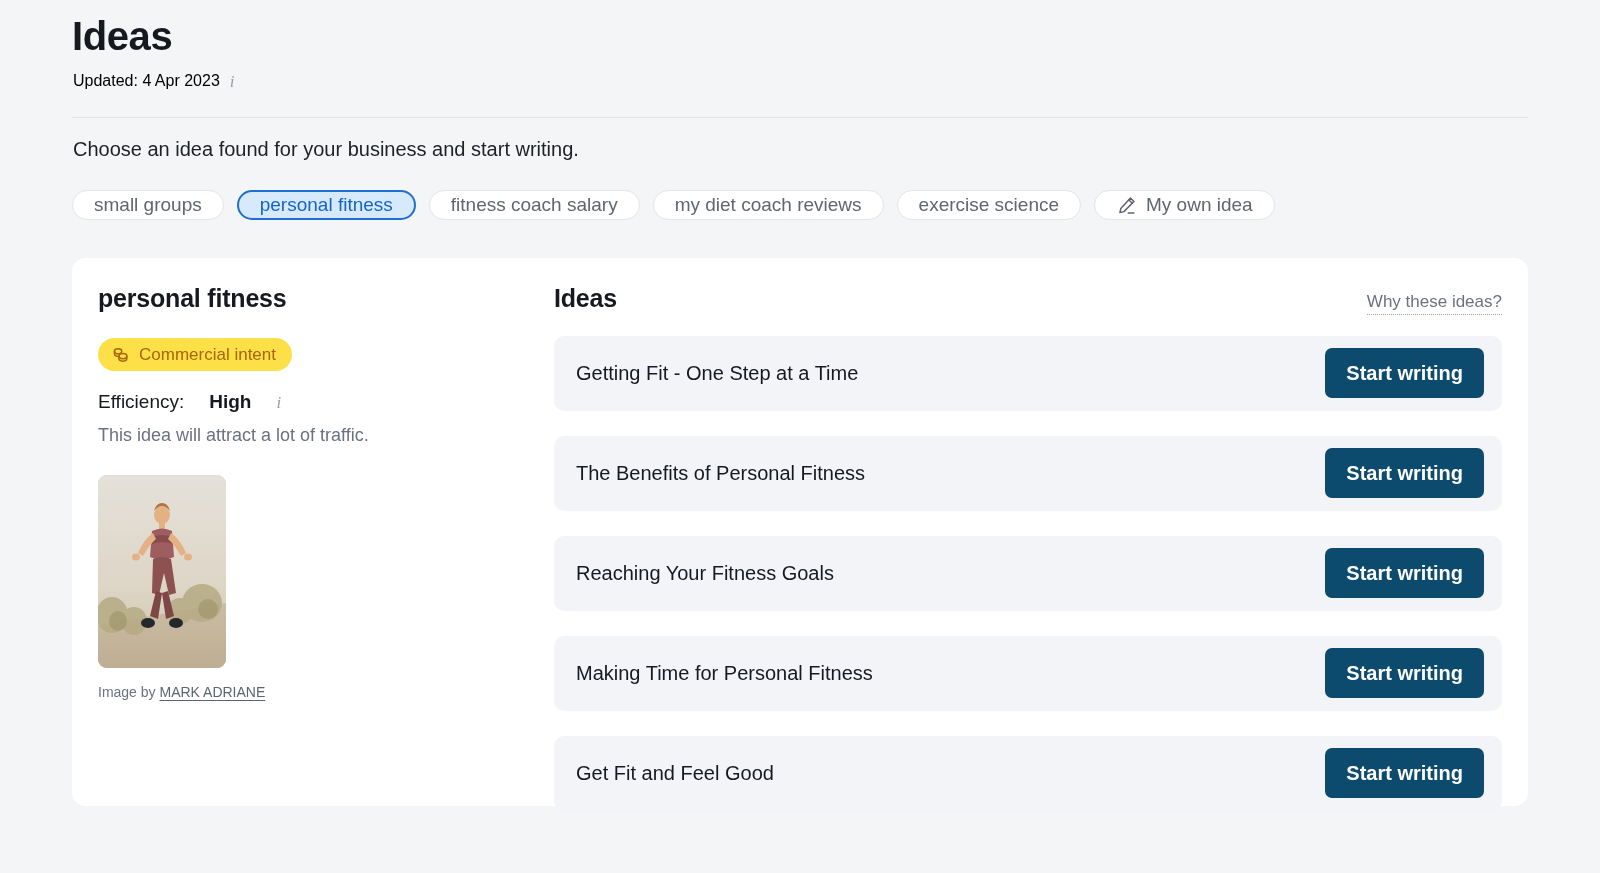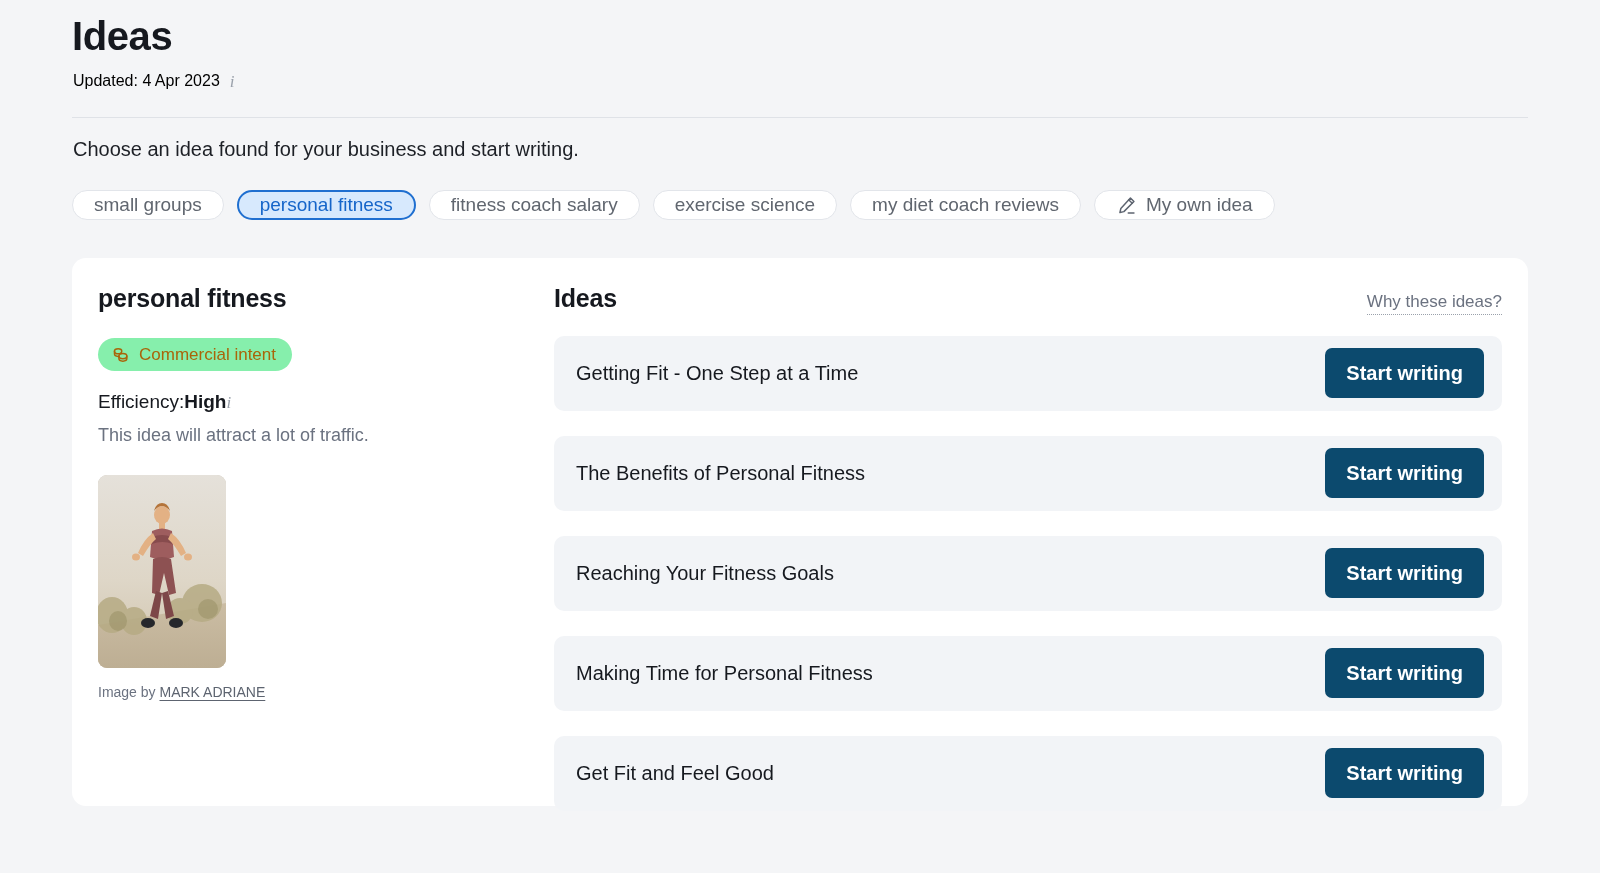--- a/index.html
+++ b/index.html
@@ -121,31 +121,31 @@
     letter-spacing: -0.2px;
   }
   .intent-badge {
     margin-top: 25px;
     display: inline-flex;
     align-items: center;
     gap: 9px;
     height: 33px;
     padding: 0 16px 0 13px;
     border-radius: 17px;
-    background: #86efac;
+    background: #fde047;
     color: #a9650a;
     font-size: 17px;
   }
   .coins-icon { display: block; width: 19px; height: 19px; }
 
   .efficiency-row {
     margin-top: 20px;
     display: flex;
     align-items: center;
-    gap: 0;
+    gap: 25px;
     font-size: 19px;
     color: #16191f;
   }
   .efficiency-row b { font-weight: bold; }
 
   .efficiency-desc {
     margin-top: 12px;
     font-size: 18px;
     color: #6b7280;
   }
@@ -260,24 +260,24 @@
     <div class="chip">
       <span>small groups</span>
     </div>
     <div class="chip selected">
       <span>personal fitness</span>
     </div>
     <div class="chip">
       <span>fitness coach salary</span>
     </div>
     <div class="chip">
+      <span>my diet coach reviews</span>
+    </div>
+    <div class="chip">
       <span>exercise science</span>
-    </div>
-    <div class="chip">
-      <span>my diet coach reviews</span>
     </div>
     <div class="chip">
       <span>
         <svg class="pencil-icon" viewBox="0 0 24 24" fill="none" stroke="#5d6470" stroke-width="1.7" stroke-linecap="round" stroke-linejoin="round">
           <path d="M16.5 3.5 L20.5 7.5 L9 19 L4.5 20 L5.5 15.5 Z"></path>
           <path d="M14.5 5.5 L18.5 9.5"></path>
           <path d="M14 20.5 L20.5 20.5"></path>
         </svg>
       </span>
       <span>My own idea</span>

